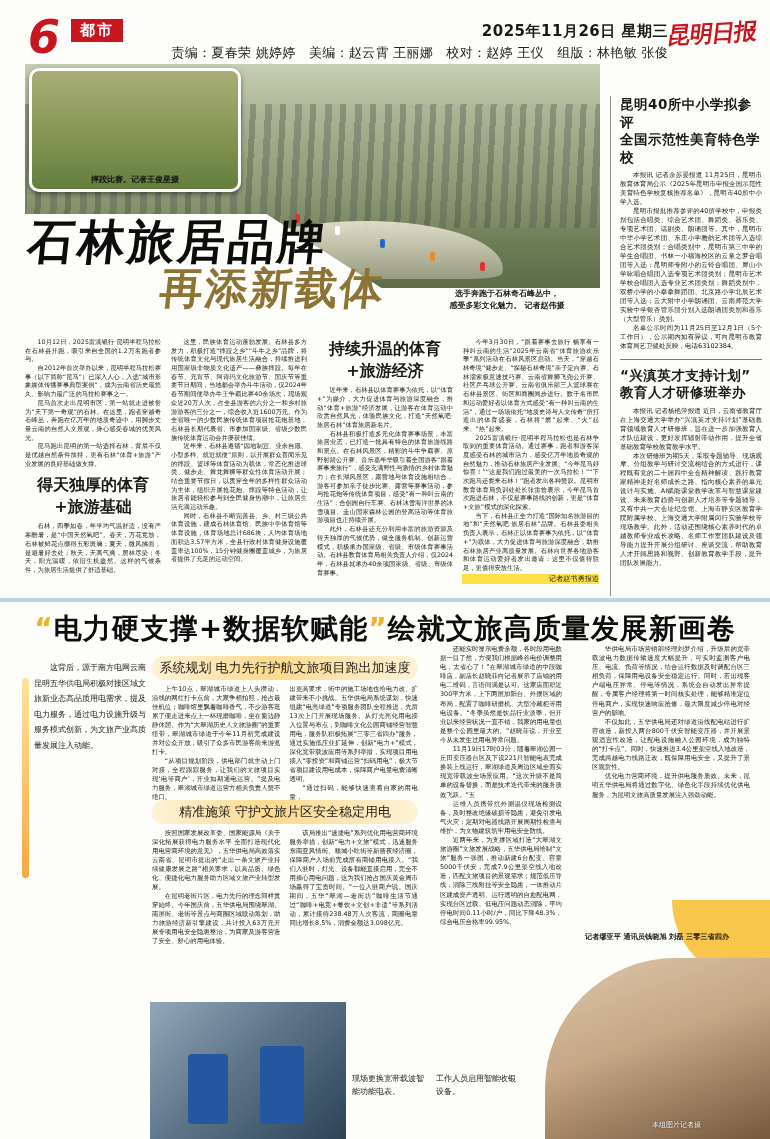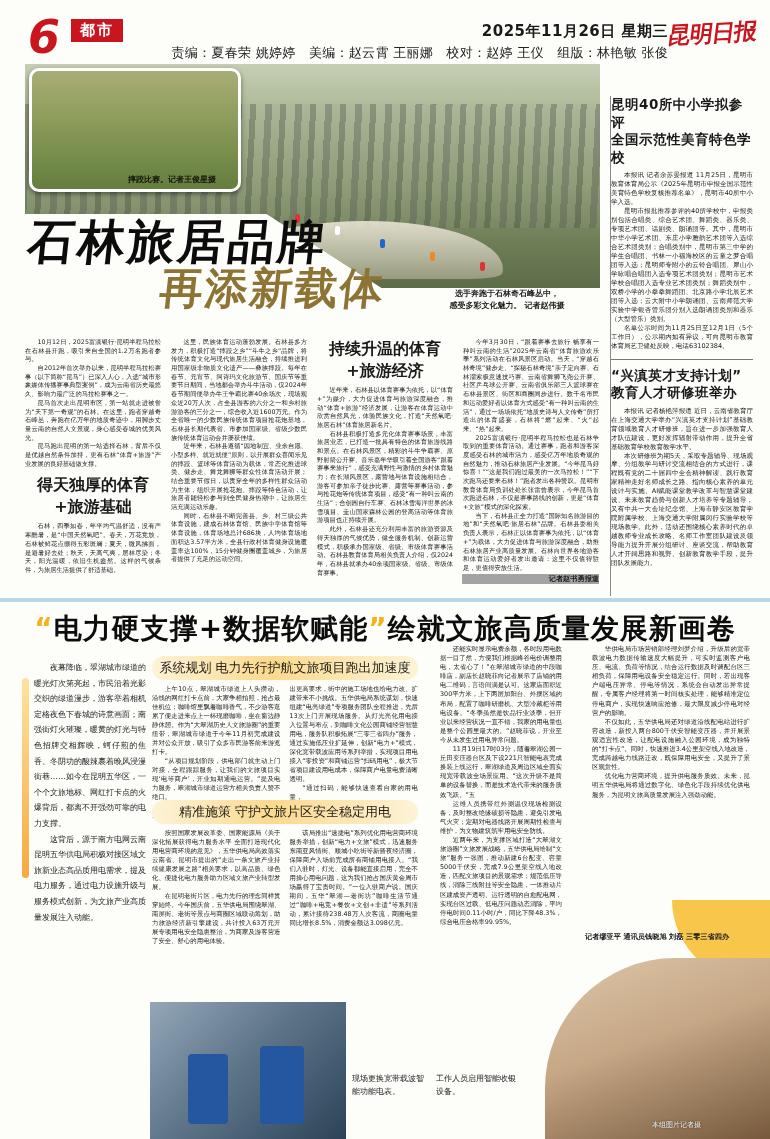--- a/index.html
+++ b/index.html
@@ -26,37 +26,37 @@
   .karst{position:absolute;left:0;top:18%;width:100%;height:55%;
     background:repeating-linear-gradient(93deg,rgba(96,100,92,.55) 0 7px,rgba(150,158,140,.15) 7px 15px,rgba(70,76,66,.45) 15px 21px,rgba(170,178,158,.12) 21px 30px);
     opacity:.8;}
   .road{position:absolute;left:32%;bottom:4%;width:52%;height:26%;
     background:linear-gradient(180deg,rgba(233,228,212,.9),rgba(196,190,170,.55));
     border-radius:50% 50% 10% 10%/90% 90% 10% 10%;transform:skewX(-14deg);}
   .runner-dot{position:absolute;width:5px;height:9px;border-radius:2px;}
   .photo-inset{position:absolute;left:4px;top:4px;width:206px;height:118px;border:3px solid #fff;border-radius:10px;
     background:linear-gradient(180deg,#a9ad77 0%,#8a9a58 45%,#647e3e 100%);box-shadow:0 2px 5px rgba(0,0,0,.45);}
   .inset-caption{position:absolute;left:0;bottom:4px;width:100%;text-align:center;
-    font-size:8px;font-weight:bold;color:#14140d;padding-left:37px;}
+    font-size:8px;font-weight:bold;color:#14140d;}
   .headline-wrap{position:absolute;top:218px;left:28px;width:420px;z-index:4;}
   .headline1{font-size:47px;font-weight:900;letter-spacing:3px;color:#0c0c0c;transform:skewX(-6deg);line-height:1.0;}
   .headline2{font-size:43px;font-weight:900;letter-spacing:2px;color:#8e7434;transform:skewX(-6deg);
     margin:2px 0 0 132px;line-height:1.0;}
   .main-photo-caption{position:absolute;top:288px;left:412px;width:190px;text-align:center;
     font-size:8px;font-weight:bold;line-height:1.55;z-index:5;}
   
   .article-cols{position:absolute;top:338px;left:25px;width:574px;height:248px;
     column-count:4;column-gap:10px;font-size:6.3px;line-height:1.38;text-align:justify;overflow:hidden;}
   .article-cols p{margin:0;text-indent:2em;}
   .subhead{font-size:16px;font-weight:bold;text-align:center;margin:6px 0 4px;text-indent:0 !important;break-inside:avoid;}
   .main-byline{position:absolute;top:574px;left:462px;width:137px;text-align:right;
-    font-size:7.2px;font-weight:bold;background:#a3a3a3;z-index:3;}
+    font-size:7.2px;font-weight:normal;background:#fde047;z-index:3;}
   
   .sidebar{position:absolute;top:96px;left:610px;width:142px;height:500px;
-    border-left:1px solid #8a8a8a;padding-left:0;overflow:hidden;}
+    border-left:1px solid #8a8a8a;padding-left:9px;overflow:hidden;}
   .sb-title{font-size:13.5px;font-weight:900;line-height:1.3;letter-spacing:.5px;}
   .sb-body{font-size:6.5px;line-height:1.38;text-align:justify;margin-top:5px;}
   .sb-body p{margin:0;text-indent:2em;}
   .sb-divider{border:none;border-top:1px solid #777;margin:8px 0 7px;}
   
   .blue-divider{position:absolute;top:598px;left:0;width:770px;height:4px;background:#b9d7e7;}
   
   .bottom-headline{position:absolute;top:610px;left:0;width:770px;text-align:center;
     font-size:28px;font-weight:900;letter-spacing:1px;color:#0d0d0d;}
   .bottom-headline .q{color:#f5b11e;font-weight:900;}
@@ -177,21 +177,20 @@
   </div>
 
   <div class="blue-divider"></div>
 
   <div class="bottom-headline">
     <span class="q">“</span><span>电力硬支撑+数据软赋能</span><span class="q">”</span><span>绘就文旅高质量发展新画卷</span>
   </div>
 
   <div class="intro-bar"></div>
   <div class="intro-col">
-    <p>夜幕降临，翠湖城市绿道的暖光灯次第亮起，市民沿着光影交织的绿道漫步，游客举着相机定格夜色下春城的诗意画面；南强街灯火璀璨，暖黄的灯光与特色招牌交相辉映，蚵仔煎的焦香、冬阴功的酸辣裹着晚风浸漫街巷……如今在昆明五华区，一个个文旅地标、网红打卡点的火爆背后，都离不开强劲可靠的电力支撑。</p>
     <p>这背后，源于南方电网云南昆明五华供电局积极对接区域文旅新业态高品质用电需求，提及电力服务，通过电力设施升级与服务模式创新，为文旅产业高质量发展注入动能。</p>
   </div>
 
   <div class="sub-box box1">
     <div class="box-head">系统规划 电力先行护航文旅项目跑出加速度</div>
     <div class="box-body">
       <p>上午10点，翠湖城市绿道上人头攒动，沿线的网红打卡点前，大家争相拍照，抢占最佳机位；咖啡馆里飘着咖啡香气，不少游客逛累了便走进来点上一杯现磨咖啡，坐在窗边静静休憩。作为“大翠湖历史人文旅游圈”的重要纽带，翠湖城市绿道于今年11月初完成建设并对公众开放，吸引了众多市民游客前来游览打卡。</p>
       <p>“从项目规划阶段，供电部门就主动上门对接，全程跟踪服务，让我们的文旅项目实现‘电等商户’，开业如期通电运营。”提及电力服务，翠湖城市绿道运营方相关负责人赞不绝口。</p>
       <p>翠湖城市绿道项目工期紧，提升改造对电力架空线迁改、配电站扩容等供电配套工程提出更高要求，街中的施工场地也给电力改、扩建带来不小挑战。五华供电局系统谋划，快速组建“电亮绿道”专项服务团队全程推进，先后13次上门开展现场服务。从灯光亮化用电接入位置与布点，到咖啡文化公园商铺经营智慧用电，服务队积极拓展“三零三省四办”服务，通过实施低压业扩延伸，创新“电力+”模式，深化宽带载波应用等系列举措，实现项目用电接入“零投资”和商铺运营“扫码用电”，极大节省项目建设用电成本，保障商户电量电费清晰透明。</p>
       <p>“通过扫码，能够快速查看自家的用电量，</p>

